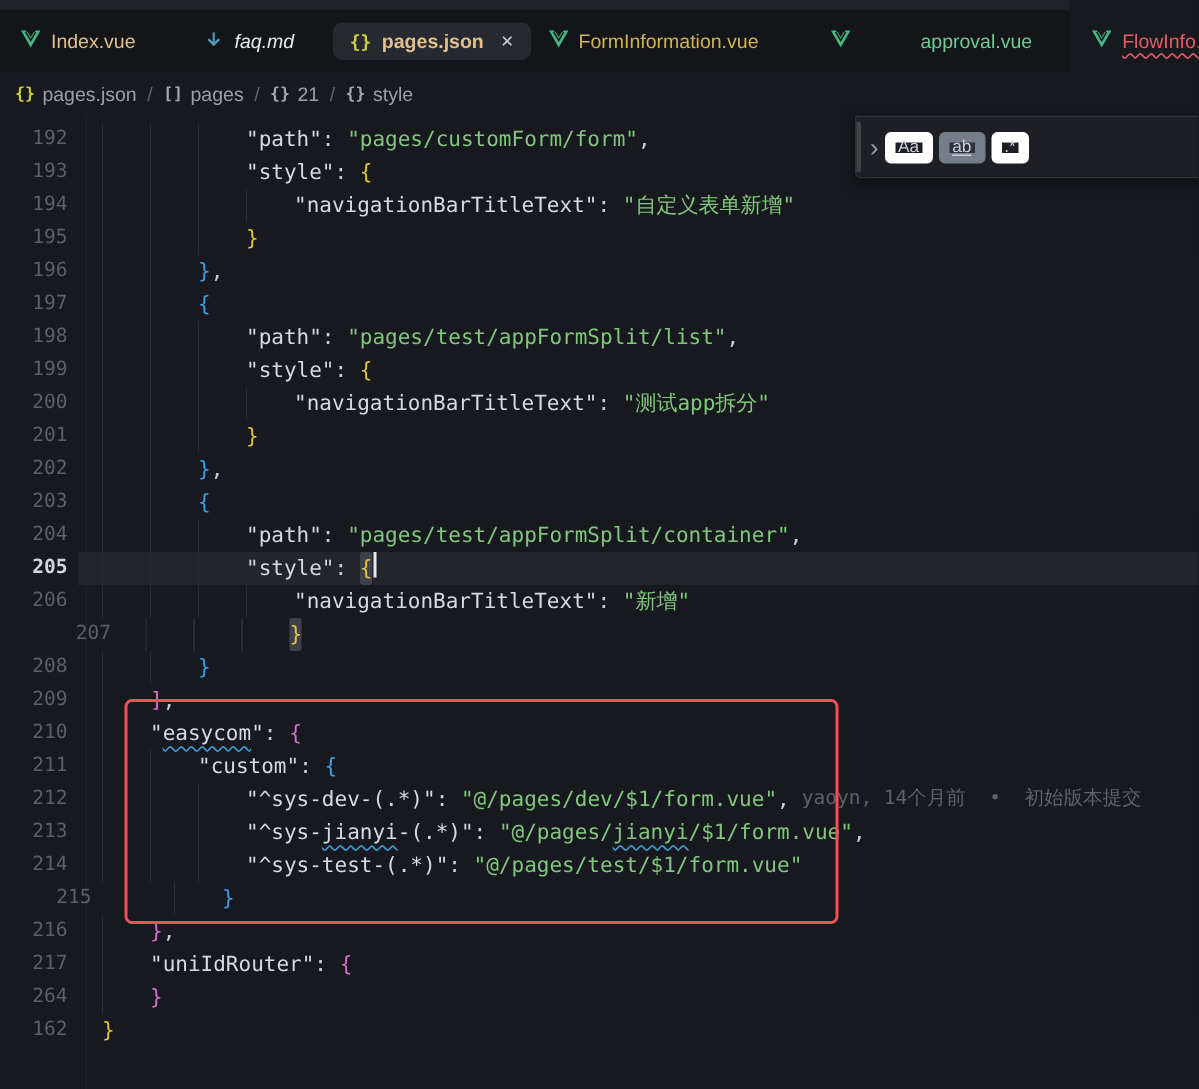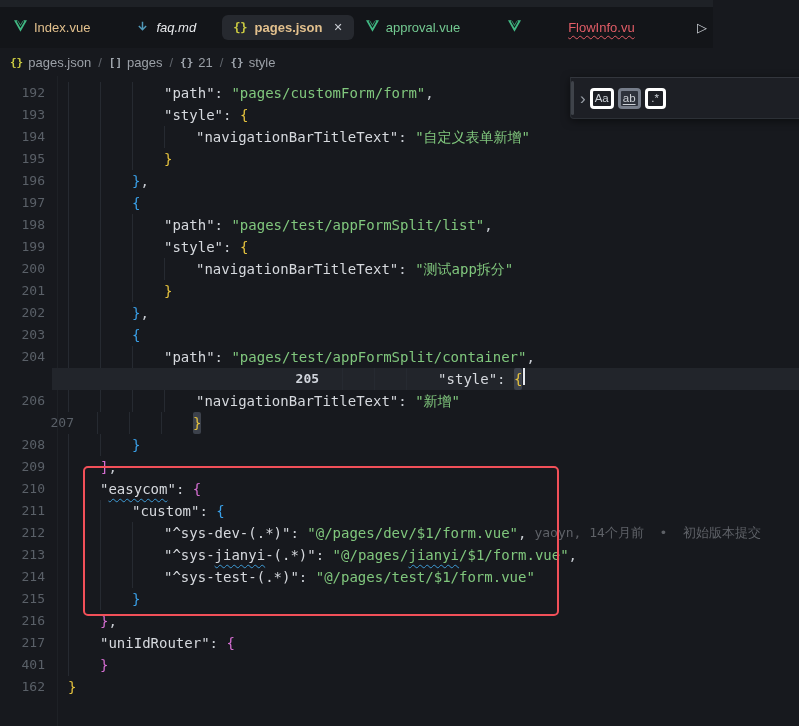--- a/index.html
+++ b/index.html
@@ -28,21 +28,21 @@
   #breadcrumb{height:28px;display:flex;align-items:center;padding-left:10px;font-size:13px;color:#9ba0a7;background:#17191e;}
   .bc-item{display:flex;align-items:center;gap:5px;cursor:pointer;}
   .bc-icon{font-family:"DejaVu Sans Mono",monospace;font-size:11px;font-weight:bold;}
   .bc-sep{margin:0 7px;color:#5f646b;}
 
   
   #editor{position:relative;width:799px;height:650px;background:#17191e;}
   #gutter-line{position:absolute;left:57px;top:0;bottom:0;width:1px;background:#1e2126;}
   #code{position:absolute;left:0;top:6px;right:0;font-family:"DejaVu Sans Mono",monospace;font-size:14px;}
   .row{display:flex;height:22px;line-height:22px;white-space:pre;position:relative;}
-  .row.cur{background:linear-gradient(to right,transparent 0 52px,#22252b 52px);justify-content:center;}
+  .row.cur{background:linear-gradient(to right,transparent 0 52px,#22252b 52px);}
   .ln{flex:none;width:45px;text-align:right;font-size:13px;user-select:none;}
   .gutpad{flex:none;width:23px;}
   .ind{flex:none;align-self:stretch;}
   .tok{white-space:pre;}
   .tok.wavy{text-decoration:underline;text-decoration-style:wavy;text-decoration-thickness:1px;text-underline-offset:4px;}
   .tok.match{background:#3c414b;border-radius:2px;}
   .cursor-caret{display:inline-block;width:1.5px;height:17px;background:#e6e9ee;vertical-align:middle;margin-left:1px;}
   .blame{font-size:13px;margin-left:8px;white-space:pre;}
 
   
@@ -50,21 +50,21 @@
     border-radius:5px;z-index:5;pointer-events:none;box-sizing:border-box;}
 
   
   #find-widget{position:absolute;left:570px;top:1px;width:246px;height:42px;background:#1d1f25;border:1px solid #2c3036;
     border-top-color:#33363d;border-radius:0 0 4px 4px;box-shadow:0 2px 8px rgba(0,0,0,0.5);z-index:10;
     display:flex;align-items:center;box-sizing:border-box;}
   #find-sash{position:absolute;left:0;top:3px;bottom:3px;width:3px;background:#3f434a;border-radius:2px;}
   #find-chevron{margin-left:9px;color:#9aa0a8;font-size:17px;cursor:pointer;line-height:1;}
   #find-input{margin-left:10px;width:128px;height:26px;background:#1a1c21;border:1px solid #363a42;border-radius:3px;
     color:#d8dbe0;font-size:13px;padding:0 8px;font-family:"Liberation Sans",sans-serif;box-sizing:border-box;outline:none;}
-  .fbtn{min-width:21px;height:21px;margin-left:4px;border-radius:4px;border:3px solid #ffffff;display:flex;align-items:center;
+  .fbtn{min-width:21px;height:21px;margin-left:4px;border-radius:4px;border:7px solid #ffffff;display:flex;align-items:center;
     justify-content:center;font-size:11.5px;color:#ccd0d6;cursor:pointer;padding:0 2px;box-sizing:border-box;flex:none;}
   .fbtn.active{background:#2d323c;border-color:#767d8a;}
   .fbtn .ul{text-decoration:underline;text-underline-offset:2px;}
 </style>
 </head>
 <body>
 
 <div id="app">
   <div id="topstrip"></div>
 
@@ -79,20 +79,26 @@
       <div class="tab">
         <span><svg width="13" height="13" viewBox="0 0 16 16">
             <path fill="none" stroke="#519aba" stroke-width="1.8" d="M8 2v9M3.5 7.5 8 12l4.5-4.5"></path>
           </svg></span>
         <span class="tab-label italic" style="color: rgb(230, 232, 235);">faq.md</span>
       </div>
       <div class="tab active">
         <span class="json-glyph" style="color: rgb(203, 203, 65);">{}</span>
         <span class="tab-label" style="color: rgb(226, 192, 141);">pages.json</span>
         <span class="tab-close">✕</span>
+      </div>
+      <div class="tab">
+        <span><svg width="13" height="12" viewBox="0 0 261 226">
+            <path fill="#41b883" d="M0 0h65l65 112L195 0h66L130 226Z M52 18l78 135L208 18h-38l-40 70-40-70Z" fill-rule="evenodd"></path>
+          </svg></span>
+        <span class="tab-label" style="color: rgb(211, 178, 84);">FormInformation.vue</span>
       </div>
       <div class="tab">
         <span><svg width="13" height="12" viewBox="0 0 261 226">
             <path fill="#41b883" d="M0 0h65l65 112L195 0h66L130 226Z M52 18l78 135L208 18h-38l-40 70-40-70Z" fill-rule="evenodd"></path>
           </svg></span>
         <span class="tab-label" style="color: rgb(115, 201, 145);">approval.vue</span>
       </div>
       <div class="tab">
         <span><svg width="13" height="12" viewBox="0 0 261 226">
             <path fill="#41b883" d="M0 0h65l65 112L195 0h66L130 226Z M52 18l78 135L208 18h-38l-40 70-40-70Z" fill-rule="evenodd"></path>
@@ -143,24 +149,24 @@
         <div class="row cur"><span class="ln" style="color: rgb(210, 214, 221); font-weight: 600;">205</span><span class="gutpad"></span><span class="ind" style="width: 96px; background: repeating-linear-gradient(to right, rgb(38, 42, 49) 0px, rgb(38, 42, 49) 1px, transparent 1px, transparent 32px);"></span><span class="tok" style="color: rgb(214, 217, 222);">"style"</span><span class="tok" style="color: rgb(201, 205, 211);">: </span><span class="tok match" style="color: rgb(230, 195, 62);">{</span><span class="cursor-caret"></span></div>
         <div class="row"><span class="ln" style="color: rgb(90, 96, 104);">206</span><span class="gutpad"></span><span class="ind" style="width: 128px; background: repeating-linear-gradient(to right, rgb(38, 42, 49) 0px, rgb(38, 42, 49) 1px, transparent 1px, transparent 32px);"></span><span class="tok" style="color: rgb(214, 217, 222);">"navigationBarTitleText"</span><span class="tok" style="color: rgb(201, 205, 211);">: </span><span class="tok" style="color: rgb(128, 199, 125);">"新增"</span></div>
         <div class="row"><span class="ln" style="color: rgb(90, 96, 104); margin-left: 29px;">207</span><span class="gutpad"></span><span class="ind" style="width: 96px; background: repeating-linear-gradient(to right, rgb(38, 42, 49) 0px, rgb(38, 42, 49) 1px, transparent 1px, transparent 32px);"></span><span class="tok match" style="color: rgb(230, 195, 62);">}</span></div>
         <div class="row"><span class="ln" style="color: rgb(90, 96, 104);">208</span><span class="gutpad"></span><span class="ind" style="width: 64px; background: repeating-linear-gradient(to right, rgb(38, 42, 49) 0px, rgb(38, 42, 49) 1px, transparent 1px, transparent 32px);"></span><span class="tok" style="color: rgb(58, 160, 232);">}</span></div>
         <div class="row"><span class="ln" style="color: rgb(90, 96, 104);">209</span><span class="gutpad"></span><span class="ind" style="width: 32px; background: repeating-linear-gradient(to right, rgb(38, 42, 49) 0px, rgb(38, 42, 49) 1px, transparent 1px, transparent 32px);"></span><span class="tok" style="color: rgb(213, 110, 210);">]</span><span class="tok" style="color: rgb(201, 205, 211);">,</span></div>
         <div class="row"><span class="ln" style="color: rgb(90, 96, 104);">210</span><span class="gutpad"></span><span class="ind" style="width: 32px; background: repeating-linear-gradient(to right, rgb(38, 42, 49) 0px, rgb(38, 42, 49) 1px, transparent 1px, transparent 32px);"></span><span class="tok" style="color: rgb(214, 217, 222);">"</span><span class="tok wavy" style="color: rgb(214, 217, 222); text-decoration-color: rgb(62, 156, 214);">easycom</span><span class="tok" style="color: rgb(214, 217, 222);">"</span><span class="tok" style="color: rgb(201, 205, 211);">: </span><span class="tok" style="color: rgb(213, 110, 210);">{</span></div>
         <div class="row"><span class="ln" style="color: rgb(90, 96, 104);">211</span><span class="gutpad"></span><span class="ind" style="width: 64px; background: repeating-linear-gradient(to right, rgb(38, 42, 49) 0px, rgb(38, 42, 49) 1px, transparent 1px, transparent 32px);"></span><span class="tok" style="color: rgb(214, 217, 222);">"custom"</span><span class="tok" style="color: rgb(201, 205, 211);">: </span><span class="tok" style="color: rgb(58, 160, 232);">{</span></div>
         <div class="row"><span class="ln" style="color: rgb(90, 96, 104);">212</span><span class="gutpad"></span><span class="ind" style="width: 96px; background: repeating-linear-gradient(to right, rgb(38, 42, 49) 0px, rgb(38, 42, 49) 1px, transparent 1px, transparent 32px);"></span><span class="tok" style="color: rgb(214, 217, 222);">"^sys-dev-(.*)"</span><span class="tok" style="color: rgb(201, 205, 211);">: </span><span class="tok" style="color: rgb(128, 199, 125);">"@/pages/dev/$1/form.vue"</span><span class="tok" style="color: rgb(201, 205, 211);">,</span><span class="blame" style="color: rgb(94, 97, 103);">yaoyn, 14个月前  •  初始版本提交</span></div>
         <div class="row"><span class="ln" style="color: rgb(90, 96, 104);">213</span><span class="gutpad"></span><span class="ind" style="width: 96px; background: repeating-linear-gradient(to right, rgb(38, 42, 49) 0px, rgb(38, 42, 49) 1px, transparent 1px, transparent 32px);"></span><span class="tok" style="color: rgb(214, 217, 222);">"^sys-</span><span class="tok wavy" style="color: rgb(214, 217, 222); text-decoration-color: rgb(62, 156, 214);">jianyi</span><span class="tok" style="color: rgb(214, 217, 222);">-(.*)"</span><span class="tok" style="color: rgb(201, 205, 211);">: </span><span class="tok" style="color: rgb(128, 199, 125);">"@/pages/</span><span class="tok wavy" style="color: rgb(128, 199, 125); text-decoration-color: rgb(62, 156, 214);">jianyi</span><span class="tok" style="color: rgb(128, 199, 125);">/$1/form.vue"</span><span class="tok" style="color: rgb(201, 205, 211);">,</span></div>
         <div class="row"><span class="ln" style="color: rgb(90, 96, 104);">214</span><span class="gutpad"></span><span class="ind" style="width: 96px; background: repeating-linear-gradient(to right, rgb(38, 42, 49) 0px, rgb(38, 42, 49) 1px, transparent 1px, transparent 32px);"></span><span class="tok" style="color: rgb(214, 217, 222);">"^sys-test-(.*)"</span><span class="tok" style="color: rgb(201, 205, 211);">: </span><span class="tok" style="color: rgb(128, 199, 125);">"@/pages/test/$1/form.vue"</span></div>
-        <div class="row"><span class="ln" style="color: rgb(90, 96, 104);">215</span><span class="gutpad"></span><span class="ind" style="width: 64px; background: repeating-linear-gradient(to right, rgb(38, 42, 49) 0px, rgb(38, 42, 49) 1px, transparent 1px, transparent 32px);"></span><span class="tok" style="color: rgb(58, 160, 232);">}</span></div>
+        <div class="row"><span class="ln" style="color: rgb(90, 96, 104); margin-left: 16px;">215</span><span class="gutpad"></span><span class="ind" style="width: 64px; background: repeating-linear-gradient(to right, rgb(38, 42, 49) 0px, rgb(38, 42, 49) 1px, transparent 1px, transparent 32px);"></span><span class="tok" style="color: rgb(58, 160, 232);">}</span></div>
         <div class="row"><span class="ln" style="color: rgb(90, 96, 104);">216</span><span class="gutpad"></span><span class="ind" style="width: 32px; background: repeating-linear-gradient(to right, rgb(38, 42, 49) 0px, rgb(38, 42, 49) 1px, transparent 1px, transparent 32px);"></span><span class="tok" style="color: rgb(213, 110, 210);">}</span><span class="tok" style="color: rgb(201, 205, 211);">,</span></div>
         <div class="row"><span class="ln" style="color: rgb(90, 96, 104);">217</span><span class="gutpad"></span><span class="ind" style="width: 32px; background: repeating-linear-gradient(to right, rgb(38, 42, 49) 0px, rgb(38, 42, 49) 1px, transparent 1px, transparent 32px);"></span><span class="tok" style="color: rgb(214, 217, 222);">"uniIdRouter"</span><span class="tok" style="color: rgb(201, 205, 211);">: </span><span class="tok" style="color: rgb(213, 110, 210);">{</span></div>
-        <div class="row"><span class="ln" style="color: rgb(90, 96, 104);">401</span><span class="gutpad"></span><span class="ind" style="width: 32px; background: repeating-linear-gradient(to right, rgb(38, 42, 49) 0px, rgb(38, 42, 49) 1px, transparent 1px, transparent 32px);"></span><span class="tok" style="color: rgb(213, 110, 210);">}</span></div>
+        <div class="row"><span class="ln" style="color: rgb(90, 96, 104);">264</span><span class="gutpad"></span><span class="ind" style="width: 32px; background: repeating-linear-gradient(to right, rgb(38, 42, 49) 0px, rgb(38, 42, 49) 1px, transparent 1px, transparent 32px);"></span><span class="tok" style="color: rgb(213, 110, 210);">}</span></div>
         <div class="row"><span class="ln" style="color: rgb(90, 96, 104);">162</span><span class="gutpad"></span><span class="ind" style="width: 0px;"></span><span class="tok" style="color: rgb(230, 195, 62);">}</span></div>
       </div>
     <div id="annotation-box" style="border-color: rgb(242, 80, 89);"></div>
 
     <div id="find-widget">
       <div id="find-sash"></div>
       <span id="find-chevron">›</span>
 
     <div class="fbtn">
           <span>Aa</span>

